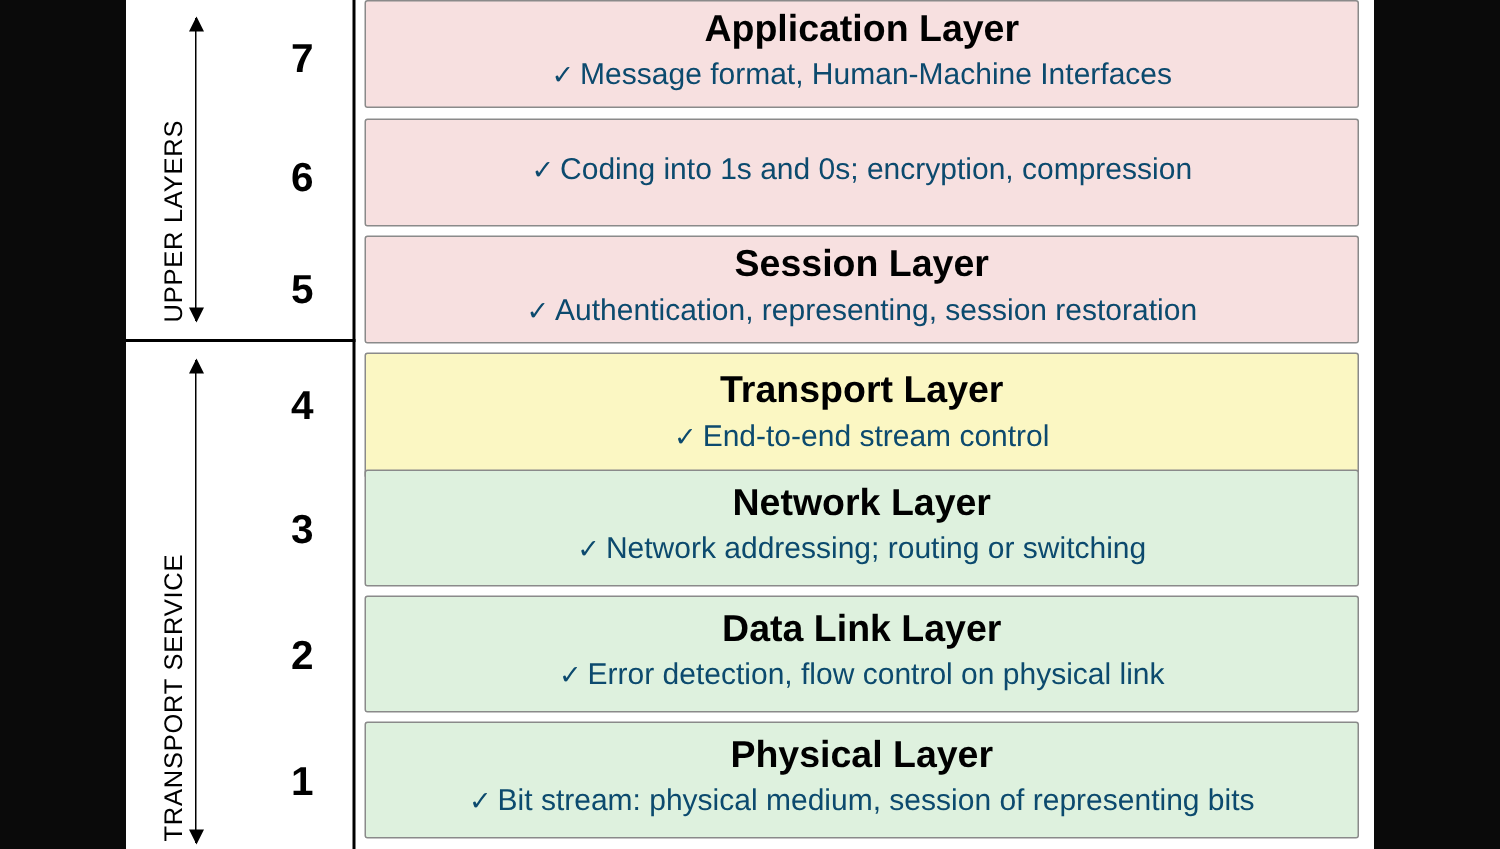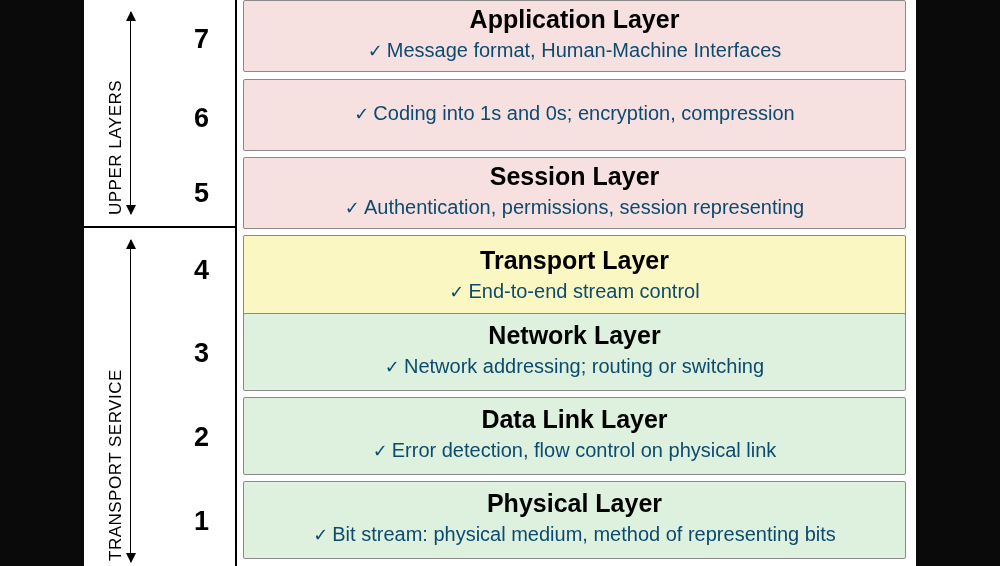--- a/index.html
+++ b/index.html
@@ -147,32 +147,32 @@
   <div class="layers-col">
     <div class="layer-box bg-pink" style="top:0;height:72px">
       <div class="layer-title">Application Layer</div>
       <div class="layer-desc"><span class="check">✓</span><span>Message format, Human-Machine Interfaces</span></div>
     </div>
     <div class="layer-box bg-pink" style="top:79px;height:72px">
       <div class="layer-desc"><span class="check">✓</span><span>Coding into 1s and 0s; encryption, compression</span></div>
     </div>
     <div class="layer-box bg-pink" style="top:157px;height:72px">
       <div class="layer-title">Session Layer</div>
-      <div class="layer-desc"><span class="check">✓</span><span>Authentication, permissions, session representing</span></div>
+      <div class="layer-desc"><span class="check">✓</span><span>Authentication, representing, session restoration</span></div>
     </div>
     <div class="layer-box bg-yellow" style="top:235px;height:84px">
       <div class="layer-title">Transport Layer</div>
       <div class="layer-desc"><span class="check">✓</span><span>End-to-end stream control</span></div>
     </div>
     <div class="layer-box bg-green" style="top:397px;height:78px">
       <div class="layer-title">Data Link Layer</div>
       <div class="layer-desc"><span class="check">✓</span><span>Error detection, flow control on physical link</span></div>
     </div>
     <div class="layer-box bg-green" style="top:313px;height:78px">
       <div class="layer-title">Network Layer</div>
       <div class="layer-desc"><span class="check">✓</span><span>Network addressing; routing or switching</span></div>
     </div>
     <div class="layer-box bg-green" style="top:481px;height:78px">
       <div class="layer-title">Physical Layer</div>
-      <div class="layer-desc"><span class="check">✓</span><span>Bit stream: physical medium, method of representing bits</span></div>
+      <div class="layer-desc"><span class="check">✓</span><span>Bit stream: physical medium, session of representing bits</span></div>
     </div>
   </div>
 </div>
 
 </body></html>

